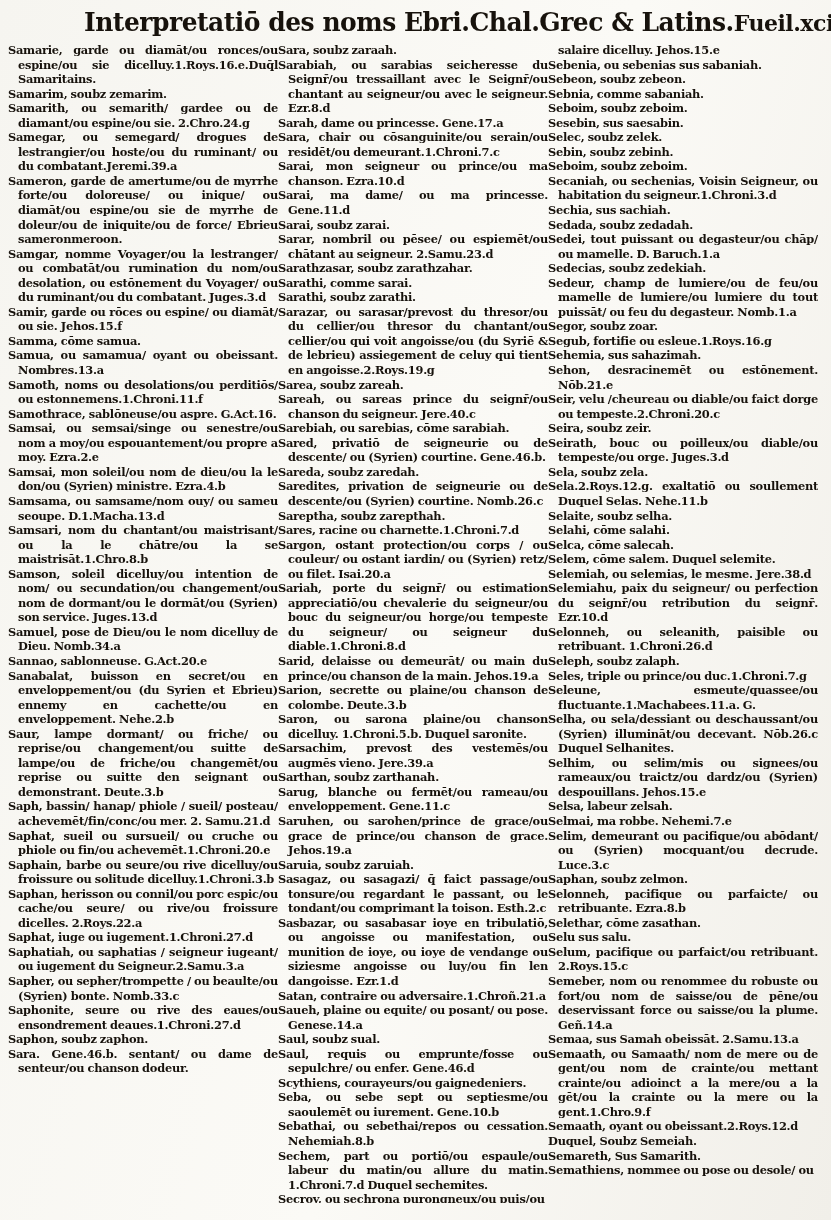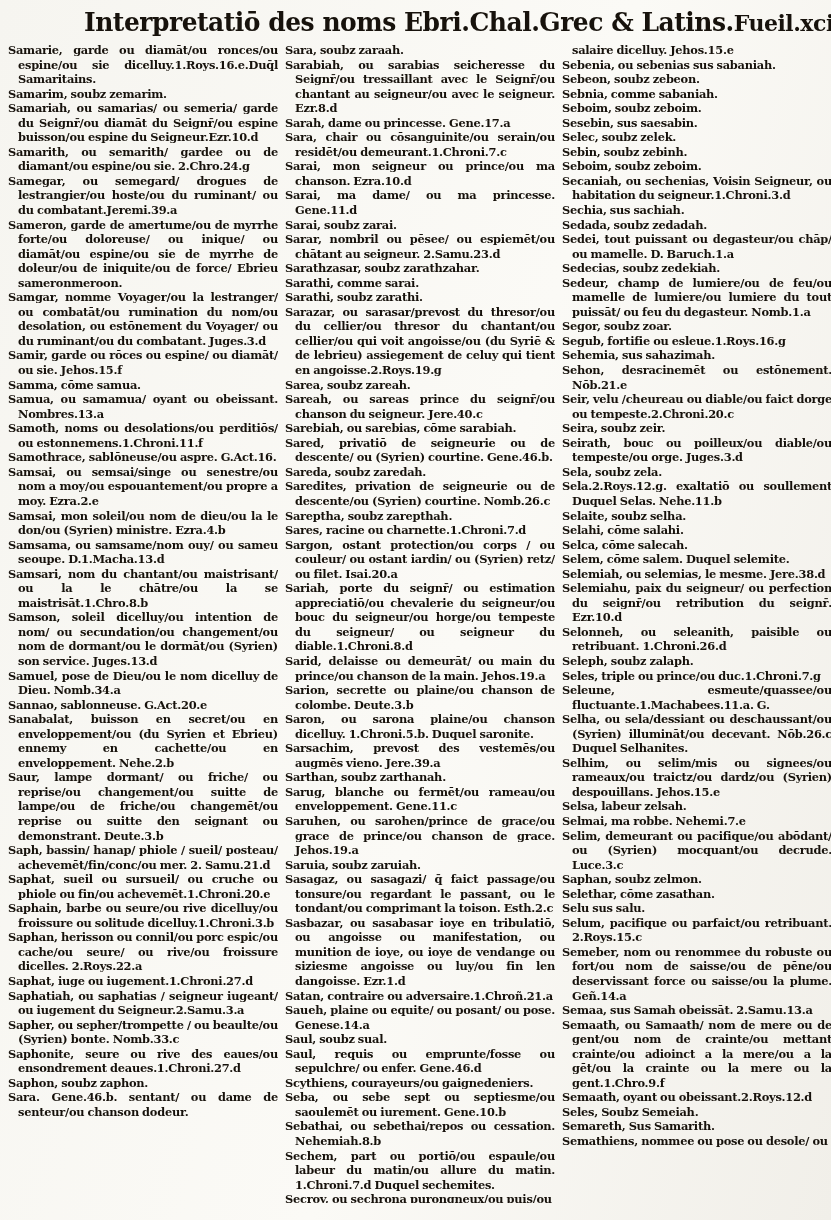--- a/index.html
+++ b/index.html
@@ -24,21 +24,21 @@
   .running-title{
     font-size:25px;font-weight:bold;letter-spacing:-0.5px;
     transform:scaleY(1.05);
   }
   .running-folio{
     margin-left:auto;
     font-size:22px;font-weight:bold;letter-spacing:-0.5px;
     padding-right:14px;
   }
   .columns{
-    display:flex;gap:7px;
+    display:flex;
     padding:4px 2px 0 2px;
   }
   .col{
     width:270px;flex:0 0 270px;
     overflow:hidden;
     height:1160px;
   }
   .entry{
     margin:0;
     font-size:11.4px;
@@ -61,21 +61,20 @@
 
   <div class="running-head">
     <span class="running-title">Interpretatiō des noms Ebri.Chal.Grec &amp; Latins.</span>
     <span class="running-folio">Fueil.xcij.</span>
   </div>
 
   <div class="columns">
     <div class="col">
         <p class="entry">Samarie, garde ou diamāt/ou ronces/ou espine/ou sie dicelluy.1.Roys.16.e.Duq̄l Samaritains.</p>
         <p class="entry">Samarim, soubz zemarim.</p>
-        <p class="entry">Samariah, ou samarias/ ou semeria/ garde du Seignr̄/ou diamāt du Seignr̄/ou espine buisson/ou espine du Seigneur.Ezr.10.d</p>
         <p class="entry">Samarith, ou semarith/ gardee ou de diamant/ou espine/ou sie. 2.Chro.24.g</p>
         <p class="entry">Samegar, ou semegard/ drogues de lestrangier/ou hoste/ou du ruminant/ ou du combatant.Jeremi.39.a</p>
         <p class="entry">Sameron, garde de amertume/ou de myrrhe forte/ou doloreuse/ ou inique/ ou diamāt/ou espine/ou sie de myrrhe de doleur/ou de iniquite/ou de force/ Ebrieu sameronmeroon.</p>
         <p class="entry">Samgar, nomme Voyager/ou la lestranger/ ou combatāt/ou rumination du nom/ou desolation, ou estōnement du Voyager/ ou du ruminant/ou du combatant. Juges.3.d</p>
         <p class="entry">Samir, garde ou rōces ou espine/ ou diamāt/ ou sie. Jehos.15.f</p>
         <p class="entry">Samma, cōme samua.</p>
         <p class="entry">Samua, ou samamua/ oyant ou obeissant. Nombres.13.a</p>
         <p class="entry">Samoth, noms ou desolations/ou perditiōs/ ou estonnemens.1.Chroni.11.f</p>
         <p class="entry">Samothrace, sablōneuse/ou aspre. G.Act.16.</p>
         <p class="entry">Samsai, ou semsai/singe ou senestre/ou nom a moy/ou espouantement/ou propre a moy. Ezra.2.e</p>
@@ -175,26 +174,27 @@
         <p class="entry">Selonneh, ou seleanith, paisible ou retribuant. 1.Chroni.26.d</p>
         <p class="entry">Seleph, soubz zalaph.</p>
         <p class="entry">Seles, triple ou prince/ou duc.1.Chroni.7.g</p>
         <p class="entry">Seleune, esmeute/quassee/ou fluctuante.1.Machabees.11.a. G.</p>
         <p class="entry">Selha, ou sela/dessiant ou deschaussant/ou (Syrien) illumināt/ou decevant. Nōb.26.c Duquel Selhanites.</p>
         <p class="entry">Selhim, ou selim/mis ou signees/ou rameaux/ou traictz/ou dardz/ou (Syrien) despouillans. Jehos.15.e</p>
         <p class="entry">Selsa, labeur zelsah.</p>
         <p class="entry">Selmai, ma robbe. Nehemi.7.e</p>
         <p class="entry">Selim, demeurant ou pacifique/ou abōdant/ ou (Syrien) mocquant/ou decrude. Luce.3.c</p>
         <p class="entry">Saphan, soubz zelmon.</p>
+        <p class="entry">Selonneh, pacifique ou parfaicte/ ou retribuante. Ezra.8.b</p>
         <p class="entry">Selethar, cōme zasathan.</p>
         <p class="entry">Selu sus salu.</p>
         <p class="entry">Selum, pacifique ou parfaict/ou retribuant. 2.Roys.15.c</p>
         <p class="entry">Semeber, nom ou renommee du robuste ou fort/ou nom de saisse/ou de pēne/ou deservissant force ou saisse/ou la plume. Geñ.14.a</p>
         <p class="entry">Semaa, sus Samah obeissāt. 2.Samu.13.a</p>
         <p class="entry">Semaath, ou Samaath/ nom de mere ou de gent/ou nom de crainte/ou mettant crainte/ou adioinct a la mere/ou a la gēt/ou la crainte ou la mere ou la gent.1.Chro.9.f</p>
         <p class="entry">Semaath, oyant ou obeissant.2.Roys.12.d</p>
-        <p class="entry">Seles, Soubz Semeiah.</p>
+        <p class="entry">Duquel, Soubz Semeiah.</p>
         <p class="entry">Semareth, Sus Samarith.</p>
         <p class="entry">Semathiens, nommee ou pose ou desole/ ou</p>
       </div>
   </div>
 
 </div>
 
 </body></html>

